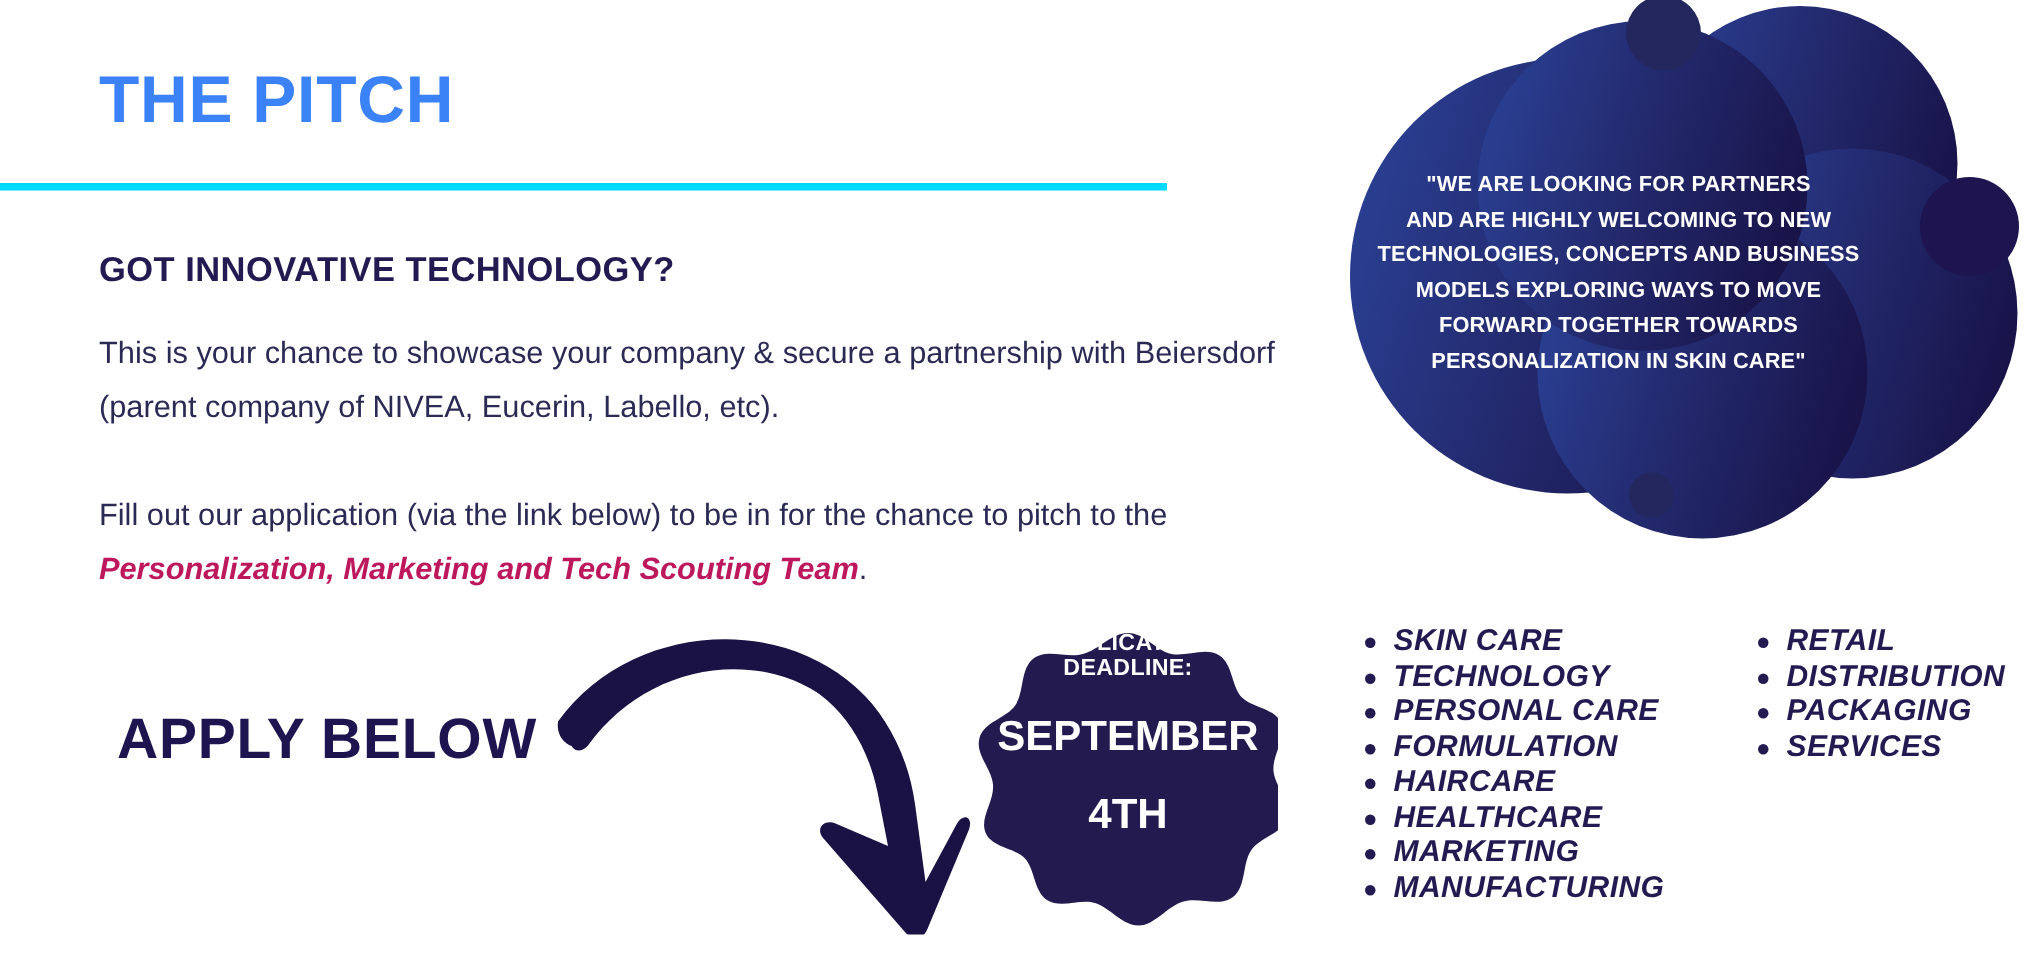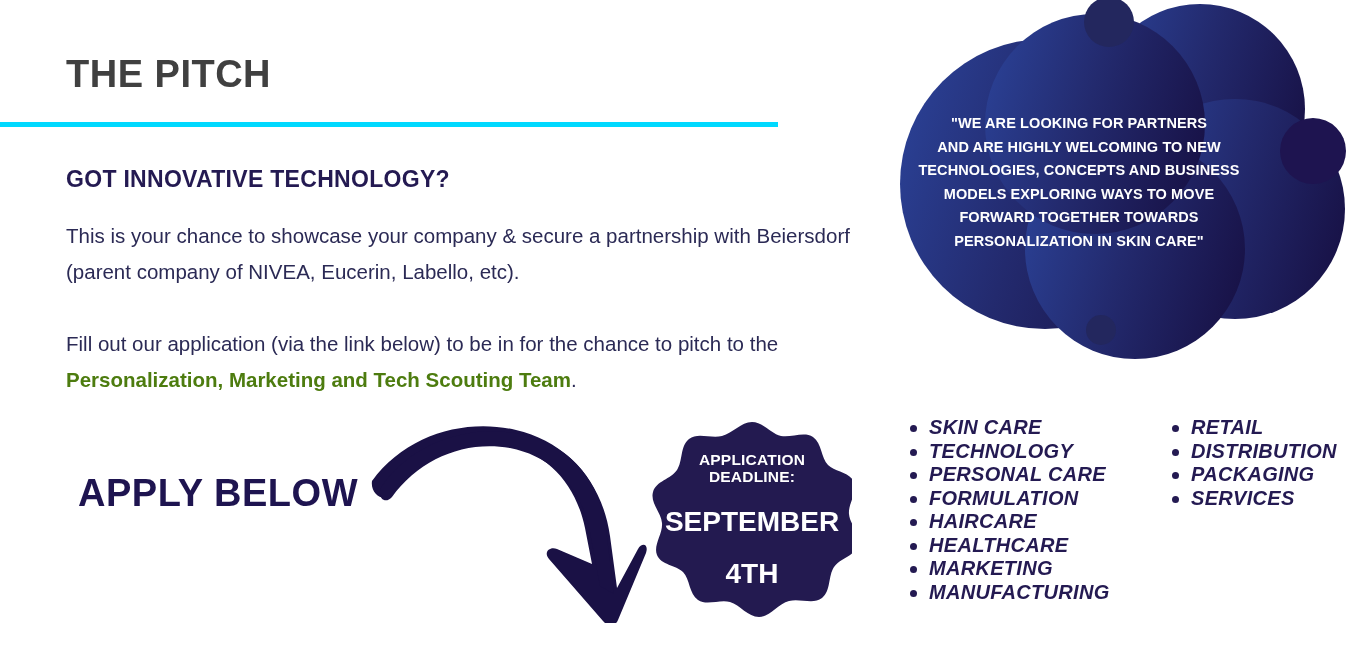--- a/index.html
+++ b/index.html
@@ -20,25 +20,25 @@
     position: absolute;
     inset: 0;
     width: 1350px;
     height: 650px;
   }
 
   
   .page-title {
     position: absolute;
     left: 66px;
-    top: 55px;
-    font-size: 38px;
+    top: 44px;
+    font-size: 44px;
     font-weight: 700;
     letter-spacing: 0.5px;
-    color: #404040;
+    color: #3b82f6;
     line-height: 1.05;
     white-space: nowrap;
   }
 
   .rule {
     position: absolute;
     left: 0;
     top: 122px;
     width: 778px;
     height: 5px;
@@ -61,21 +61,21 @@
     left: 66px;
     top: 218px;
     width: 815px;
     font-size: 20.5px;
     line-height: 36px;
     color: #2b2a55;
     font-weight: 400;
   }
   .body-copy p { margin: 0; }
   .body-copy .gap { height: 36px; }
-  .body-copy b { font-weight: 700; color: #4d7c0f; }
+  .body-copy b { font-weight: 700; color: #be185d; font-style: italic; }
 
   .apply-below {
     position: absolute;
     left: 78px;
     top: 472px;
     font-size: 38px;
     font-weight: 700;
     letter-spacing: 0.5px;
     color: #1e1450;
     white-space: nowrap;
@@ -98,21 +98,20 @@
     width: 200px;
     height: 200px;
   }
   .badge-wrap svg { display: block; }
   .badge-text {
     position: absolute;
     inset: 0;
     display: flex;
     flex-direction: column;
     align-items: center;
-    justify-content: center;
     text-align: center;
     color: #ffffff;
     pointer-events: none;
   }
   .badge-small {
     font-size: 15.5px;
     font-weight: 700;
     line-height: 17px;
     letter-spacing: 0.2px;
   }

